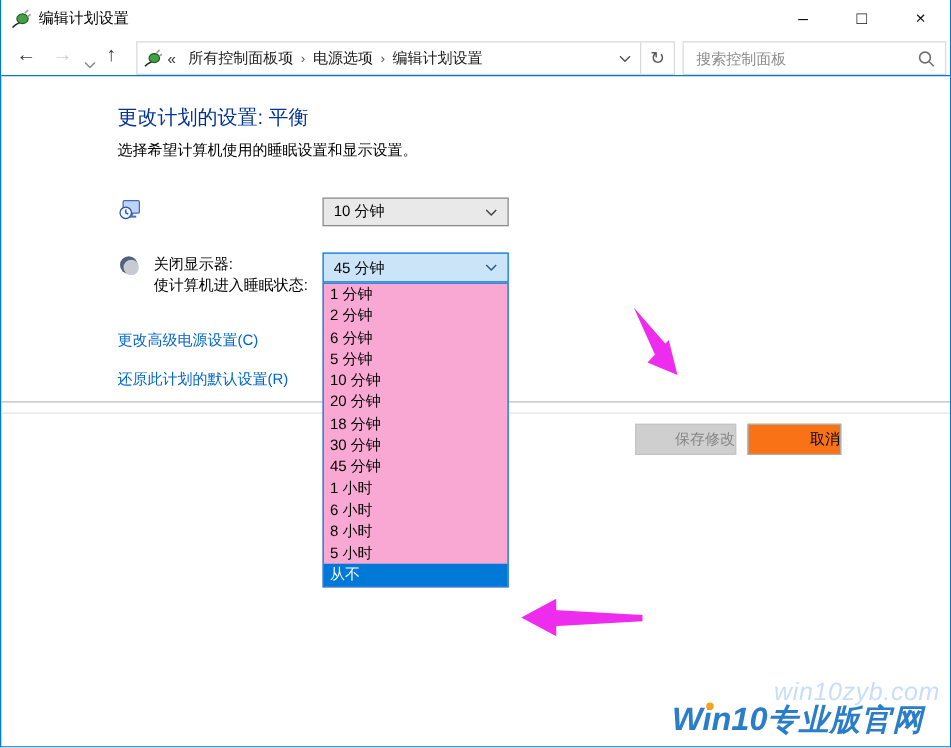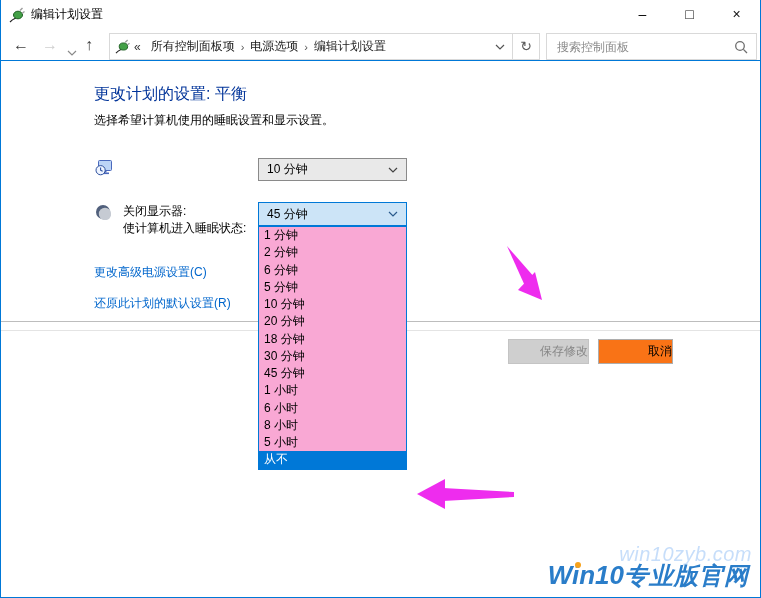--- a/index.html
+++ b/index.html
@@ -51,21 +51,21 @@
   .divider{position:absolute;left:0;right:0;height:1px;}
   .divider-a{top:321px;background:#bdbdbd;}
   .divider-b{top:330px;background:#e4e4e4;}
   .btn{position:absolute;top:339px;height:25px;font-size:12px;text-align:right;line-height:23px;box-sizing:border-box;}
   .btn-save{left:507px;width:81px;background:#cfcfcf;border:1px solid #c4c4c4;color:#878787;}
   .btn-cancel{left:597px;width:75px;background:#f97316;border:1px solid #adadad;color:#000;}
   .anno{position:absolute;z-index:8;}
   .anno svg polygon{fill:var(--arrow);}
   .wm1{position:absolute;right:8px;top:543px;font-size:20px;font-weight:normal;font-style:italic;
        color:var(--wm-light);letter-spacing:.5px;z-index:3;}
-  .wm2{position:absolute;right:11px;top:560px;font-size:26px;font-weight:bold;font-style:italic;
+  .wm2{position:absolute;right:21px;top:560px;font-size:26px;font-weight:bold;font-style:italic;
        color:var(--wm-dark);z-index:3;white-space:nowrap;text-align:center;}
   .wm2 .cjk{font-size:24px;letter-spacing:1px;}
   .wm-i{position:relative;}
   .wm-i::after{content:"";position:absolute;left:3px;top:2px;width:6px;height:6px;border-radius:50%;background:var(--wm-dot);}
 </style>
 </head>
 <body>
 
 <div class="frame">
 

